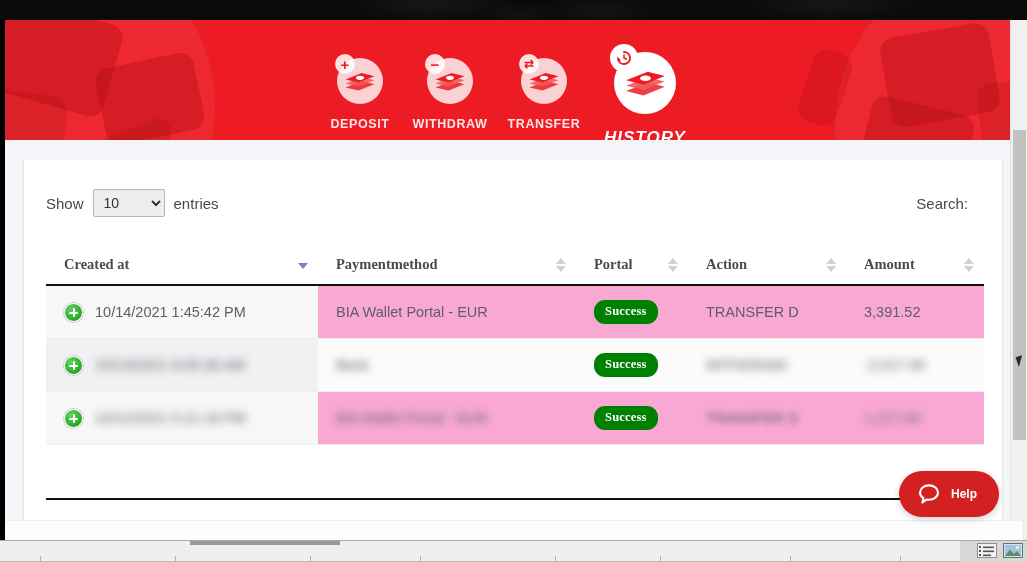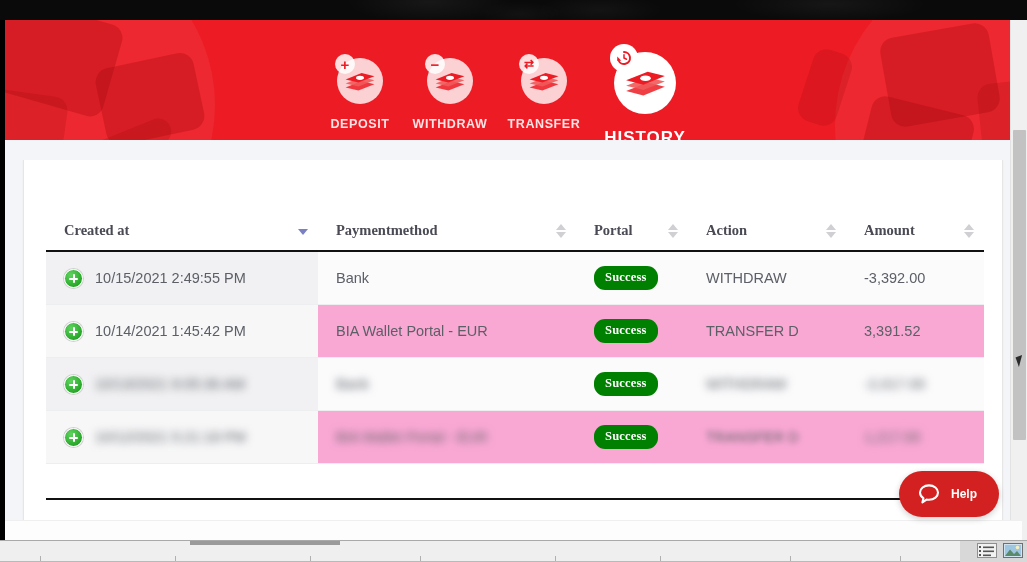--- a/index.html
+++ b/index.html
@@ -360,21 +360,21 @@
                 <ellipse cx="20" cy="12" rx="5" ry="2.6" fill="#ffffff"></ellipse>
               </svg>
             </div>
             <div class="badge dim" style="left:-2px; top:-4px; width:20px; height:20px;">
               <span style="font-size:12px;">⇄</span>
             </div>
           </div>
           <span class="nav-label dim" style="font-size:12.5px; margin-top:9px;">TRANSFER</span>
         </div>
 
-        <div class="nav-item" style="left:577px; top:32px; width:126px;">
+        <div class="nav-item" style="left:577px; top:32px; width:126px;font-style:italic;">
           <div class="nav-icon-wrap">
             <div class="nav-disc" style="width:62px; height:62px; margin:0 auto;">
               <svg class="money" viewBox="0 0 40 32" width="43" height="35" style="left:10px; top:13px;">
                 <path d="M2 24 L18 28 L38 20 L22 16 Z" fill="#ed1c24" opacity="0.85"></path>
                 <path d="M2 19 L18 23 L38 15 L22 11 Z" fill="#f05a5a" opacity="0.9"></path>
                 <path d="M2 14 L18 18 L38 10 L22 6 Z" fill="#ed1c24"></path>
                 <ellipse cx="20" cy="12" rx="5" ry="2.6" fill="#ffffff"></ellipse>
               </svg>
             </div>
             <div class="badge" style="left:-4px; top:-8px; width:28px; height:28px;">
@@ -387,20 +387,36 @@
           </div>
           <span class="nav-label" style="font-size:17px; margin-top:10px; letter-spacing:1px;">HISTORY</span>
         </div>
 
       </div>
     </div>
 
     <div class="card">
       <div class="card-inner">
 
+        <div class="toolbar">
+          <div class="show-group">
+            <span>Show</span>
+            <select class="len-select">
+              <option>10</option>
+              <option>25</option>
+              <option>50</option>
+              <option>100</option>
+            </select>
+            <span>entries</span>
+          </div>
+          <div class="search-group">
+            <span>Search:</span>
+            <input class="search-input" type="text" placeholder="" style="">
+          </div>
+        </div>
 
         <table class="dt">
           <colgroup>
             <col style="width:272px">
               <col style="width:258px">
               <col style="width:112px">
             <col style="width:158px">
               <col style="width:138px">
           </colgroup>
           <thead>
@@ -436,34 +452,20 @@
                 <span>Amount</span>
                 <span class="sort">
                     <i class="up"></i>
                     <i class="dn"></i>
                   </span>
               </th>
             </tr>
           </thead>
           <tbody>
 
-            <tr class="row-odd">
-              <td class="col-sorted">
-                <div class="cell-created">
-                  <span class="plus-btn"></span>
-                  <span>10/15/2021 2:49:55 PM</span>
-                </div>
-              </td>
-              <td>Bank</td>
-              <td>
-                <span class="badge-success">Success</span>
-              </td>
-              <td>WITHDRAW</td>
-              <td class="amt-neg">-3,392.00</td>
-            </tr>
 
             <tr class="row-even">
               <td class="col-sorted">
                 <div class="cell-created">
                   <span class="plus-btn"></span>
                   <span>10/14/2021 1:45:42 PM</span>
                 </div>
               </td>
               <td>BIA Wallet Portal - EUR</td>
               <td>

